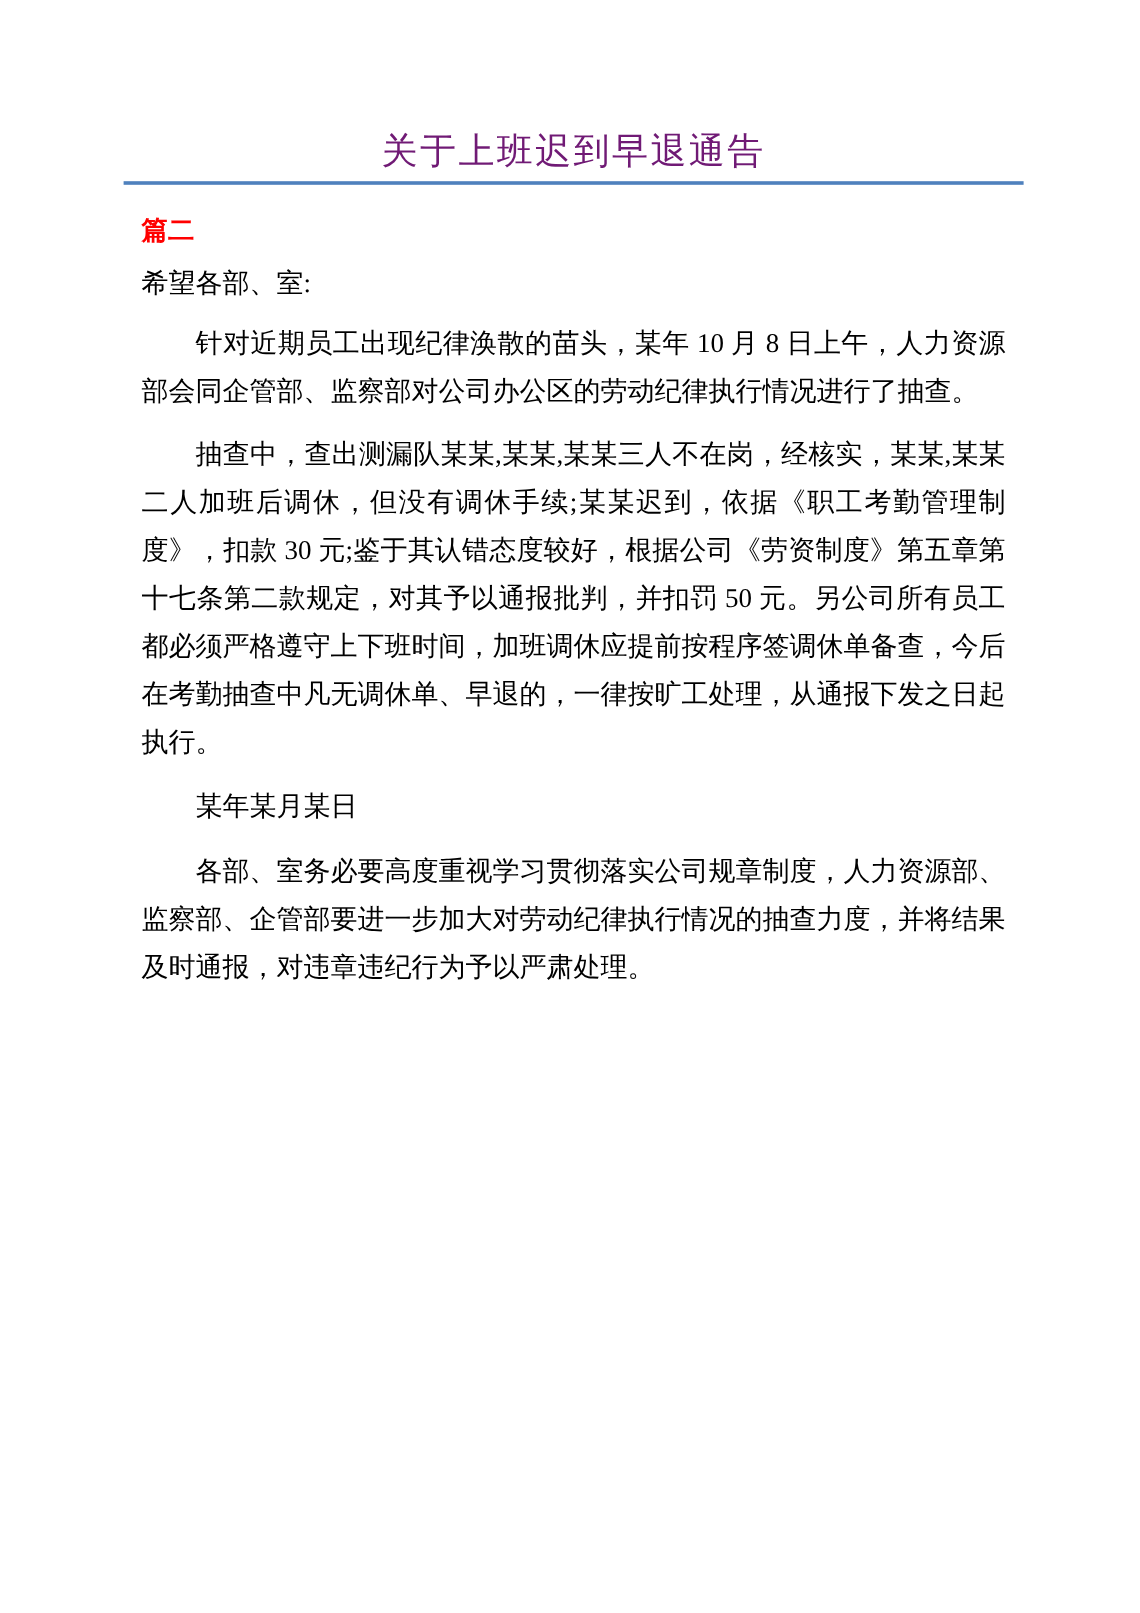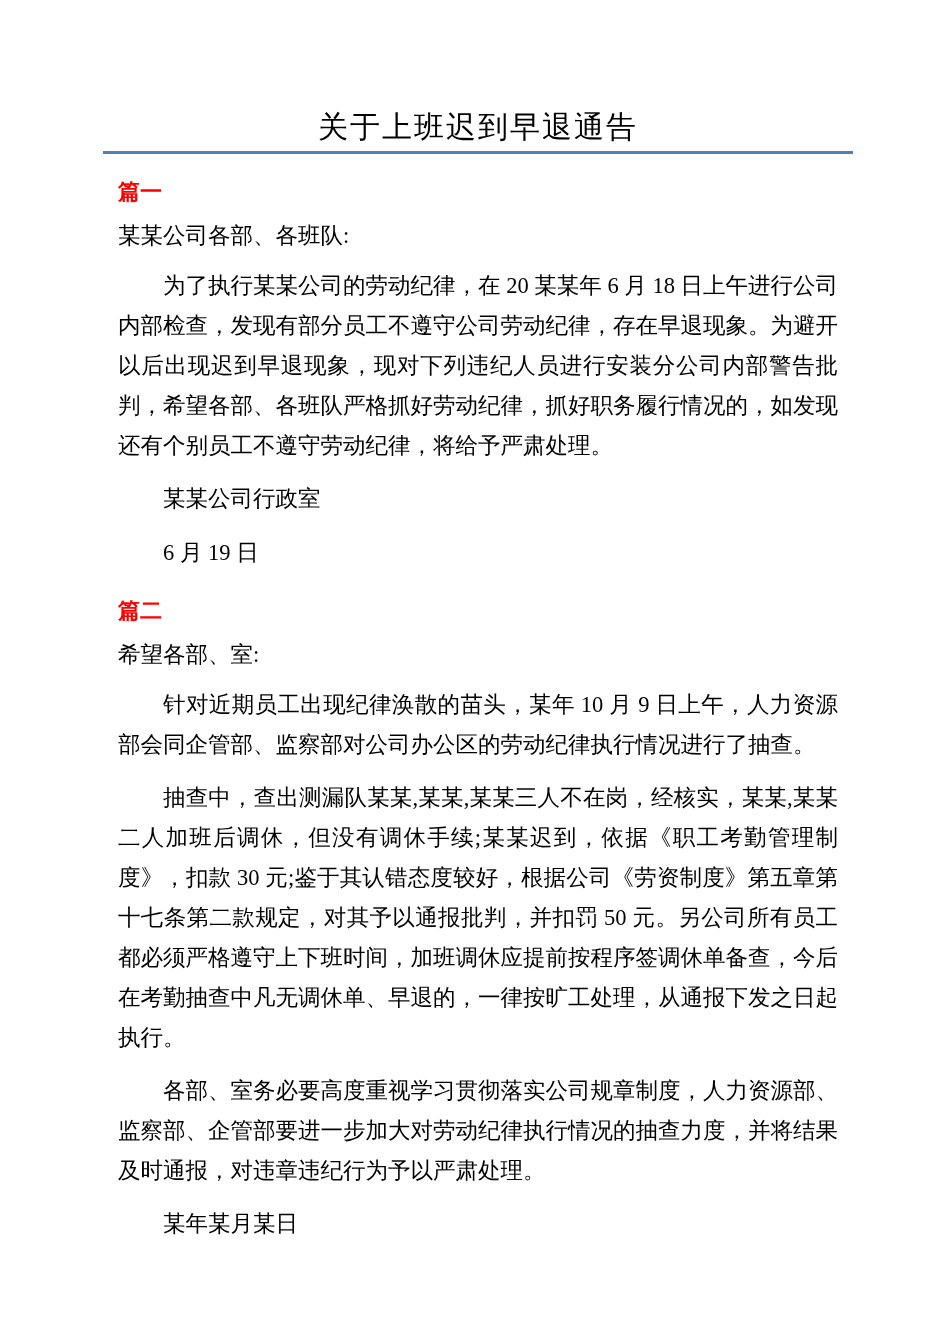--- a/index.html
+++ b/index.html
@@ -17,21 +17,21 @@
     font-family: "Liberation Serif", "DejaVu Serif", serif;
     color: #000000;
   }
   .content {
     margin-left: 118px;
     margin-right: 112px;
   }
   .doc-title {
     margin: 108px -15px 0 -15px;
     text-align: center;
-    color: #000000;
+    color: #701a75;
     font-size: 30px;
     line-height: 38px;
     letter-spacing: 2px;
     font-weight: 400;
   }
   .title-rule {
     height: 3px;
     background: #4F81BD;
     margin: 5px -15px 0 -15px;
   }
@@ -63,31 +63,24 @@
 </style>
 </head>
 <body>
 
 <div class="page">
   <div class="content">
 
     <div class="doc-title">关于上班迟到早退通告</div>
     <div class="title-rule"></div>
 
-    <div>
-      <div class="sec-heading">篇一</div>
-      <p class="body-line salutation">某某公司各部、各班队:</p>
-      <p class="body-line indent">为了执行某某公司的劳动纪律，在 20 某某年 6 月 18 日上午进行公司内部检查，发现有部分员工不遵守公司劳动纪律，存在早退现象。为避开以后出现迟到早退现象，现对下列违纪人员进行安装分公司内部警告批判，希望各部、各班队严格抓好劳动纪律，抓好职务履行情况的，如发现还有个别员工不遵守劳动纪律，将给予严肃处理。</p>
-      <p class="body-line signature">某某公司行政室</p>
-      <p class="body-line signature">6 月 19 日</p>
-    </div>
 
     <div>
       <div class="sec-heading">篇二</div>
       <p class="body-line salutation">希望各部、室:</p>
-      <p class="body-line indent">针对近期员工出现纪律涣散的苗头，某年 10 月 9 日上午，人力资源部会同企管部、监察部对公司办公区的劳动纪律执行情况进行了抽查。</p>
+      <p class="body-line indent">针对近期员工出现纪律涣散的苗头，某年 10 月 8 日上午，人力资源部会同企管部、监察部对公司办公区的劳动纪律执行情况进行了抽查。</p>
       <p class="body-line indent">抽查中，查出测漏队某某,某某,某某三人不在岗，经核实，某某,某某二人加班后调休，但没有调休手续;某某迟到，依据《职工考勤管理制度》，扣款 30 元;鉴于其认错态度较好，根据公司《劳资制度》第五章第十七条第二款规定，对其予以通报批判，并扣罚 50 元。另公司所有员工都必须严格遵守上下班时间，加班调休应提前按程序签调休单备查，今后在考勤抽查中凡无调休单、早退的，一律按旷工处理，从通报下发之日起执行。</p>
+      <p class="body-line signature">某年某月某日</p>
       <p class="body-line indent">各部、室务必要高度重视学习贯彻落实公司规章制度，人力资源部、监察部、企管部要进一步加大对劳动纪律执行情况的抽查力度，并将结果及时通报，对违章违纪行为予以严肃处理。</p>
-      <p class="body-line signature">某年某月某日</p>
     </div>
 
   </div>
 </div>
 
 </body></html>

